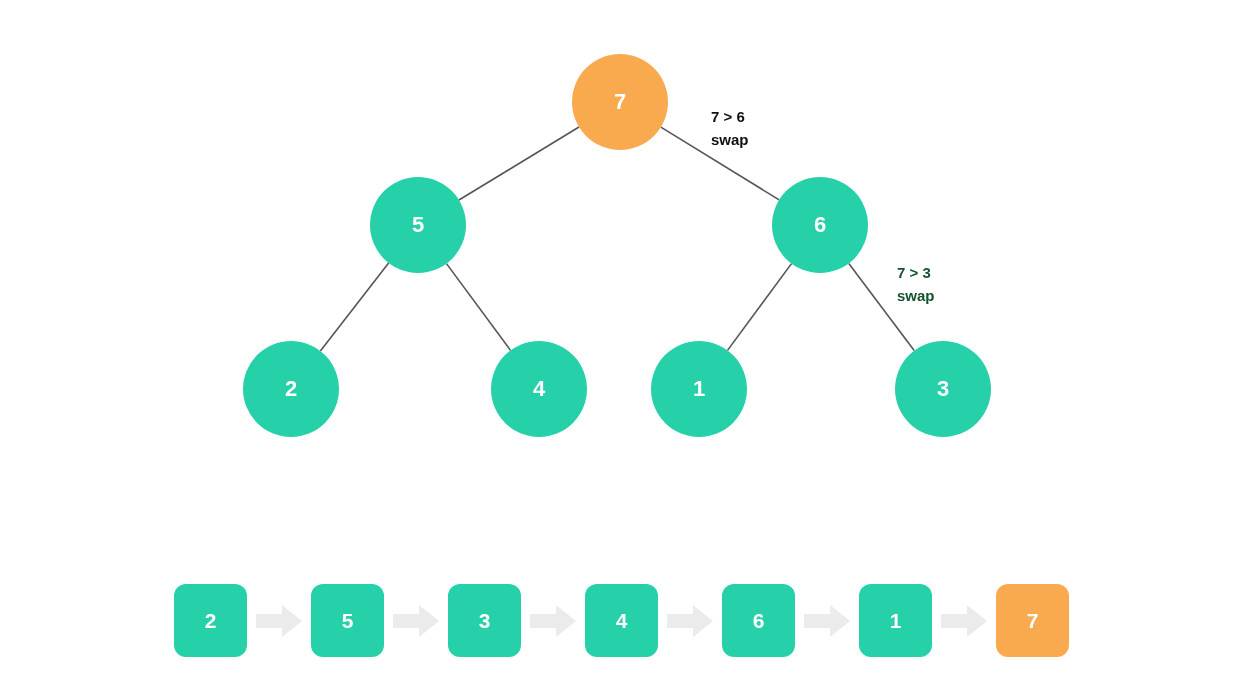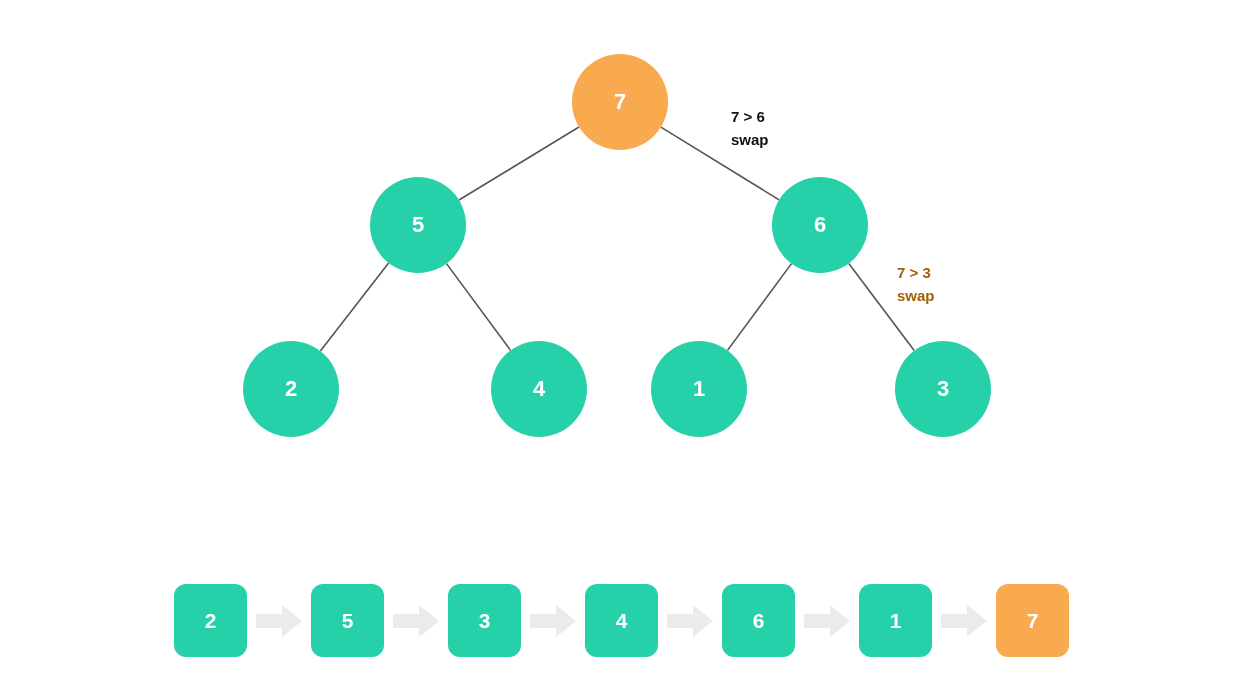--- a/index.html
+++ b/index.html
@@ -97,22 +97,22 @@
       </div>
       <div class="tree-node" style="left: 651px; top: 341px; width: 96px; height: 96px; background: rgb(38, 208, 168);">
         <span>1</span>
       </div>
       <div class="tree-node" style="left: 895px; top: 341px; width: 96px; height: 96px; background: rgb(38, 208, 168);">
         <span>3</span>
       </div>
     </div>
 
   <div id="tree-labels-layer">
-      <div class="edge-label" style="left: 711px; top: 106px; color: rgb(17, 17, 17); margin-left: 20px;"><div>7 &gt; 6</div><div>swap</div></div>
-      <div class="edge-label" style="left: 897px; top: 262px; color: #a16207;"><div>7 &gt; 3</div><div>swap</div></div>
+      <div class="edge-label" style="left: 711px; top: 106px; color: rgb(17, 17, 17);"><div>7 &gt; 6</div><div>swap</div></div>
+      <div class="edge-label" style="left: 897px; top: 262px; color: #14532d;"><div>7 &gt; 3</div><div>swap</div></div>
     </div>
 
   <div id="array-layer">
       <div class="array-box" style="left: 174px; top: 584px; width: 73px; height: 73px; background: rgb(38, 208, 168);">
         <span>2</span>
       </div>
       <svg class="array-arrow" width="46" height="34" viewBox="0 0 46 34" style="left: 256px; top: 603.5px;">
         <path d="M0,10 L26,10 L26,1 L46,17 L26,33 L26,24 L0,24 Z" fill="#EBEBEB"></path>
       </svg>
       <div class="array-box" style="left: 311px; top: 584px; width: 73px; height: 73px; background: rgb(38, 208, 168);">

